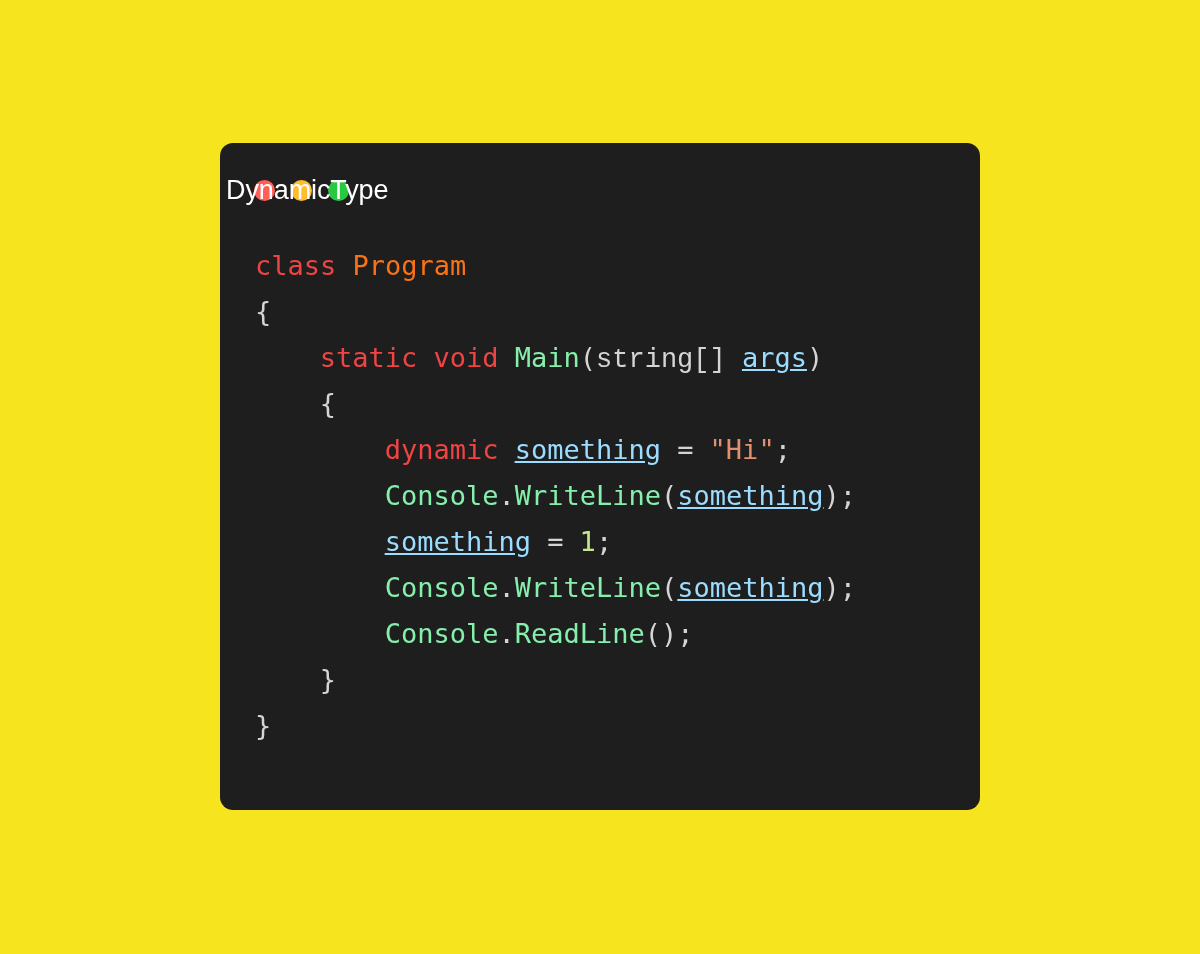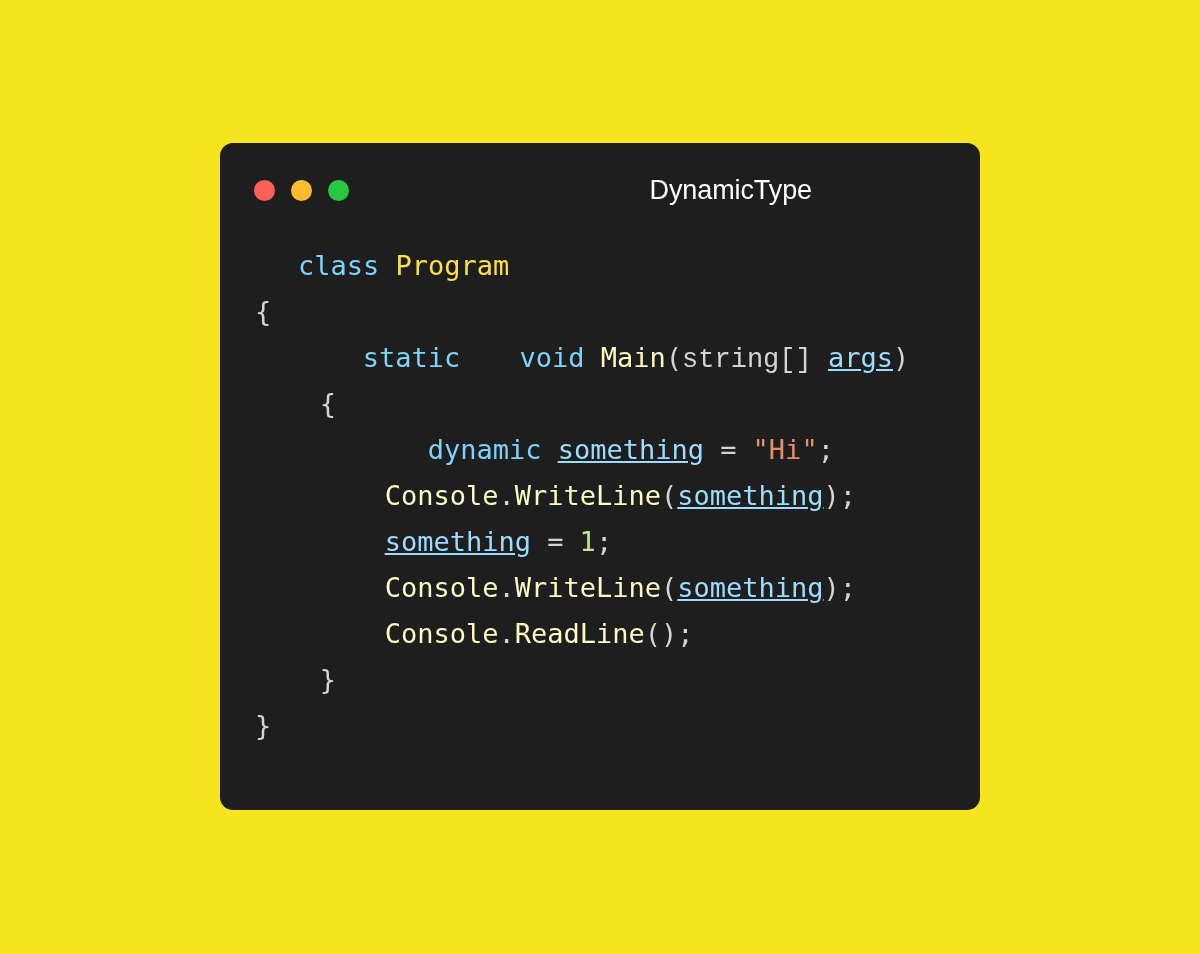--- a/index.html
+++ b/index.html
@@ -55,48 +55,48 @@
   }
   .dot-close  { background: #FF5F57; }
   .dot-min    { background: #FEBC2E; }
   .dot-max    { background: #28C840; }
 
   .window-title {
     position: absolute;
     left: 0;
     right: 0;
     top: 32px;
-    text-align: right;
+    text-align: left;
     color: #FFFFFF;
     font-size: 27px;
     font-family: "Liberation Sans", sans-serif;
     letter-spacing: -0.1px;
-    padding-left: 0px;
+    padding-left: 6px;
     padding-right: 168px;
     box-sizing: border-box;
   }
 
   .code-area {
     padding: 0 0 0 35px;
     font-family: "DejaVu Sans Mono", monospace;
     font-size: 27px;
     line-height: 46px;
     white-space: pre;
     color: #D4D4D4;
   }
   .code-line {
     white-space: pre;
     height: 46px;
     display: block;
   }
 
   
-  .tok-keyword { color: #7dd3fc; margin-left: 43px; }
-  .tok-type    { color: #fde047; }
-  .tok-func    { color: #fef9c3; }
+  .tok-keyword { color: #ef4444; }
+  .tok-type    { color: #f97316; }
+  .tok-func    { color: #86efac; }
   .tok-ident   { color: #9CDCFE; text-decoration: underline; }
   .tok-plain   { color: #D4D4D4; font-family: Liberation Mono, monospace; }
   .tok-string  { color: #E2906E; }
   .tok-number  { color: #C3E88D; }
   .tok-punct   { color: #D4D4D4; }
 </style>
 </head>
 <body>
 
 <div id="canvas">

